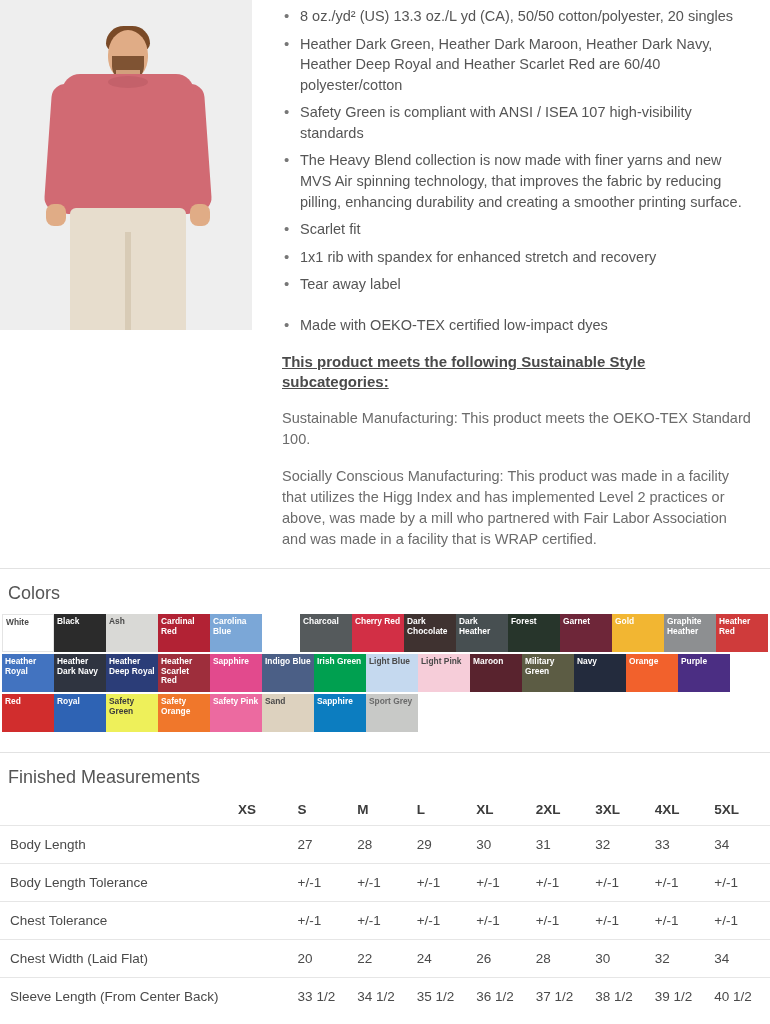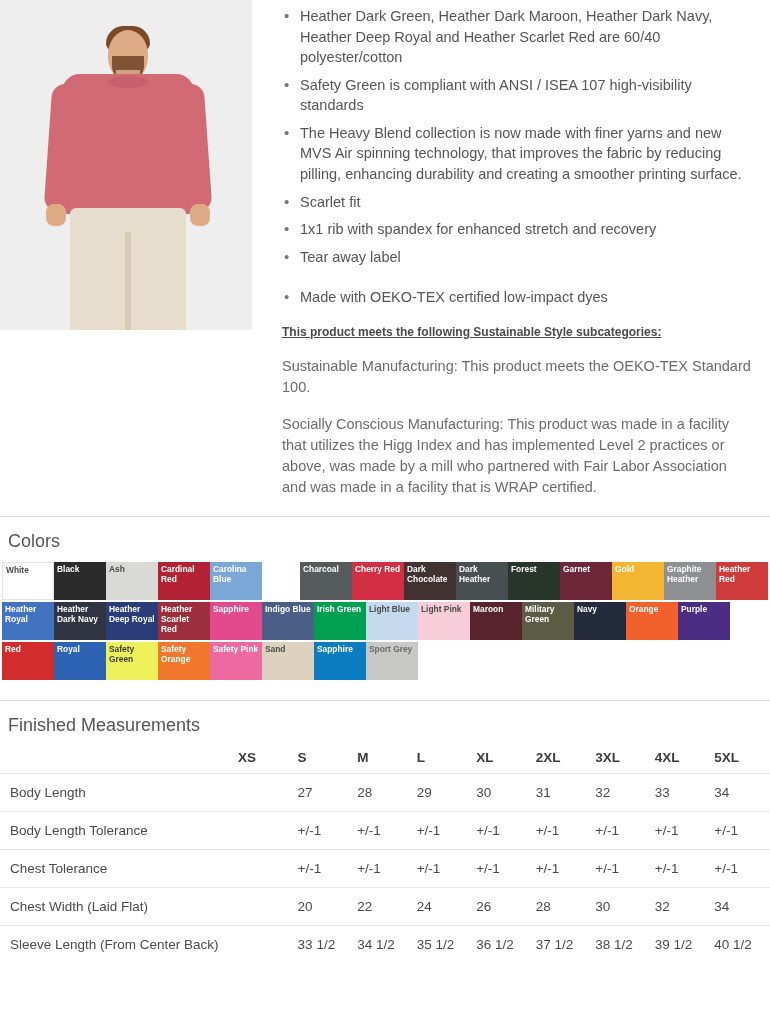--- a/index.html
+++ b/index.html
@@ -106,21 +106,21 @@
   }
   ul.feat li:before {
     content: "•";
     position: absolute; left: 2px; top: -1px;
     color: #777; font-size: 15px;
   }
   .feat-gap { height: 13px; }
 
   .sustain-head {
     margin-top: 16px;
-    font-size: 12px;
+    font-size: 15px;
     font-weight: bold;
     color: #4a4a4a;
     text-decoration: underline;
     line-height: 1.35;
   }
   .sustain-p {
     margin-top: 16px;
     font-size: 14.5px;
     line-height: 1.45;
     color: #6b6b6b;
@@ -203,20 +203,21 @@
       <div class="model-arm-r"></div>
       <div class="model-shirt"></div>
       <div class="model-collar"></div>
       <div class="model-pants"></div>
       <div class="model-hand-l"></div>
       <div class="model-hand-r"></div>
     </div>
 
     <div class="features">
       <ul class="feat">
+        <li>8 oz./yd² (US) 13.3 oz./L yd (CA), 50/50 cotton/polyester, 20 singles</li>
         <li>Heather Dark Green, Heather Dark Maroon, Heather Dark Navy, Heather Deep Royal and Heather Scarlet Red are 60/40 polyester/cotton</li>
         <li>Safety Green is compliant with ANSI / ISEA 107 high-visibility standards</li>
         <li>The Heavy Blend collection is now made with finer yarns and new MVS Air spinning technology, that improves the fabric by reducing pilling, enhancing durability and creating a smoother printing surface.</li>
         <li>Scarlet fit</li>
         <li>1x1 rib with spandex for enhanced stretch and recovery</li>
         <li>Tear away label</li>
       </ul>
       <div class="feat-gap"></div>
       <ul class="feat">
         <li>Made with OEKO-TEX certified low-impact dyes</li>

